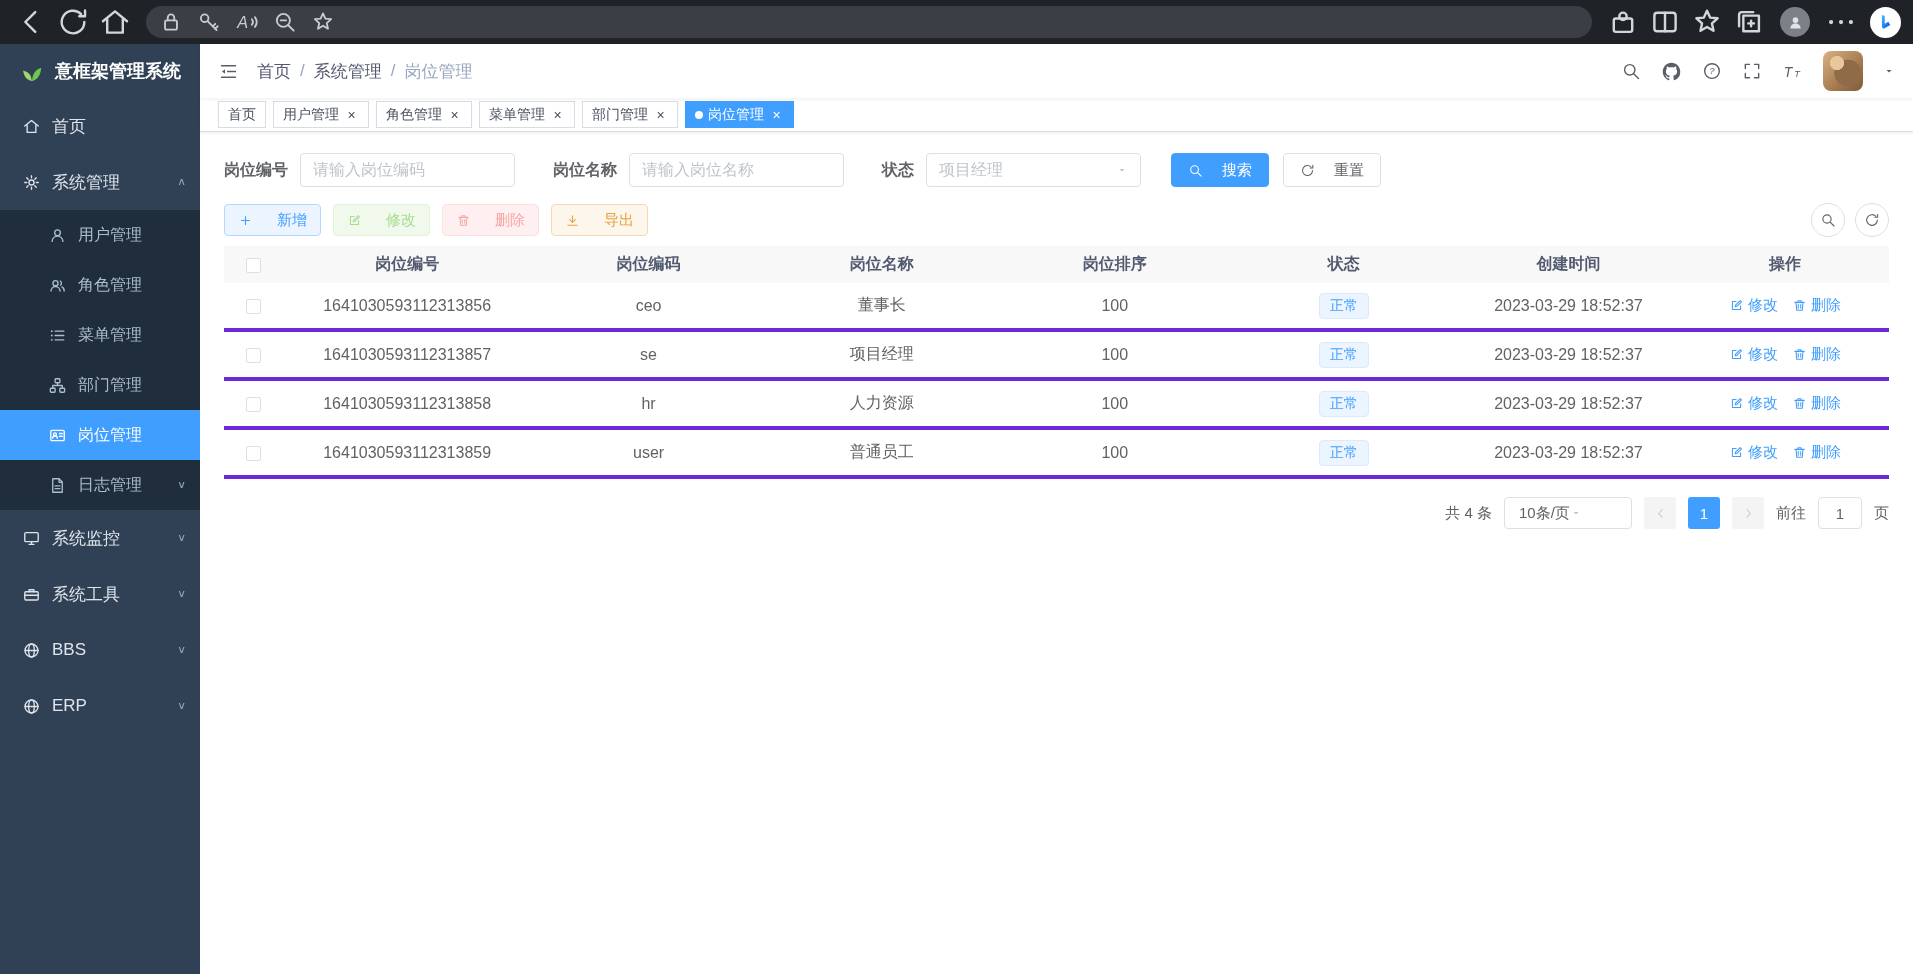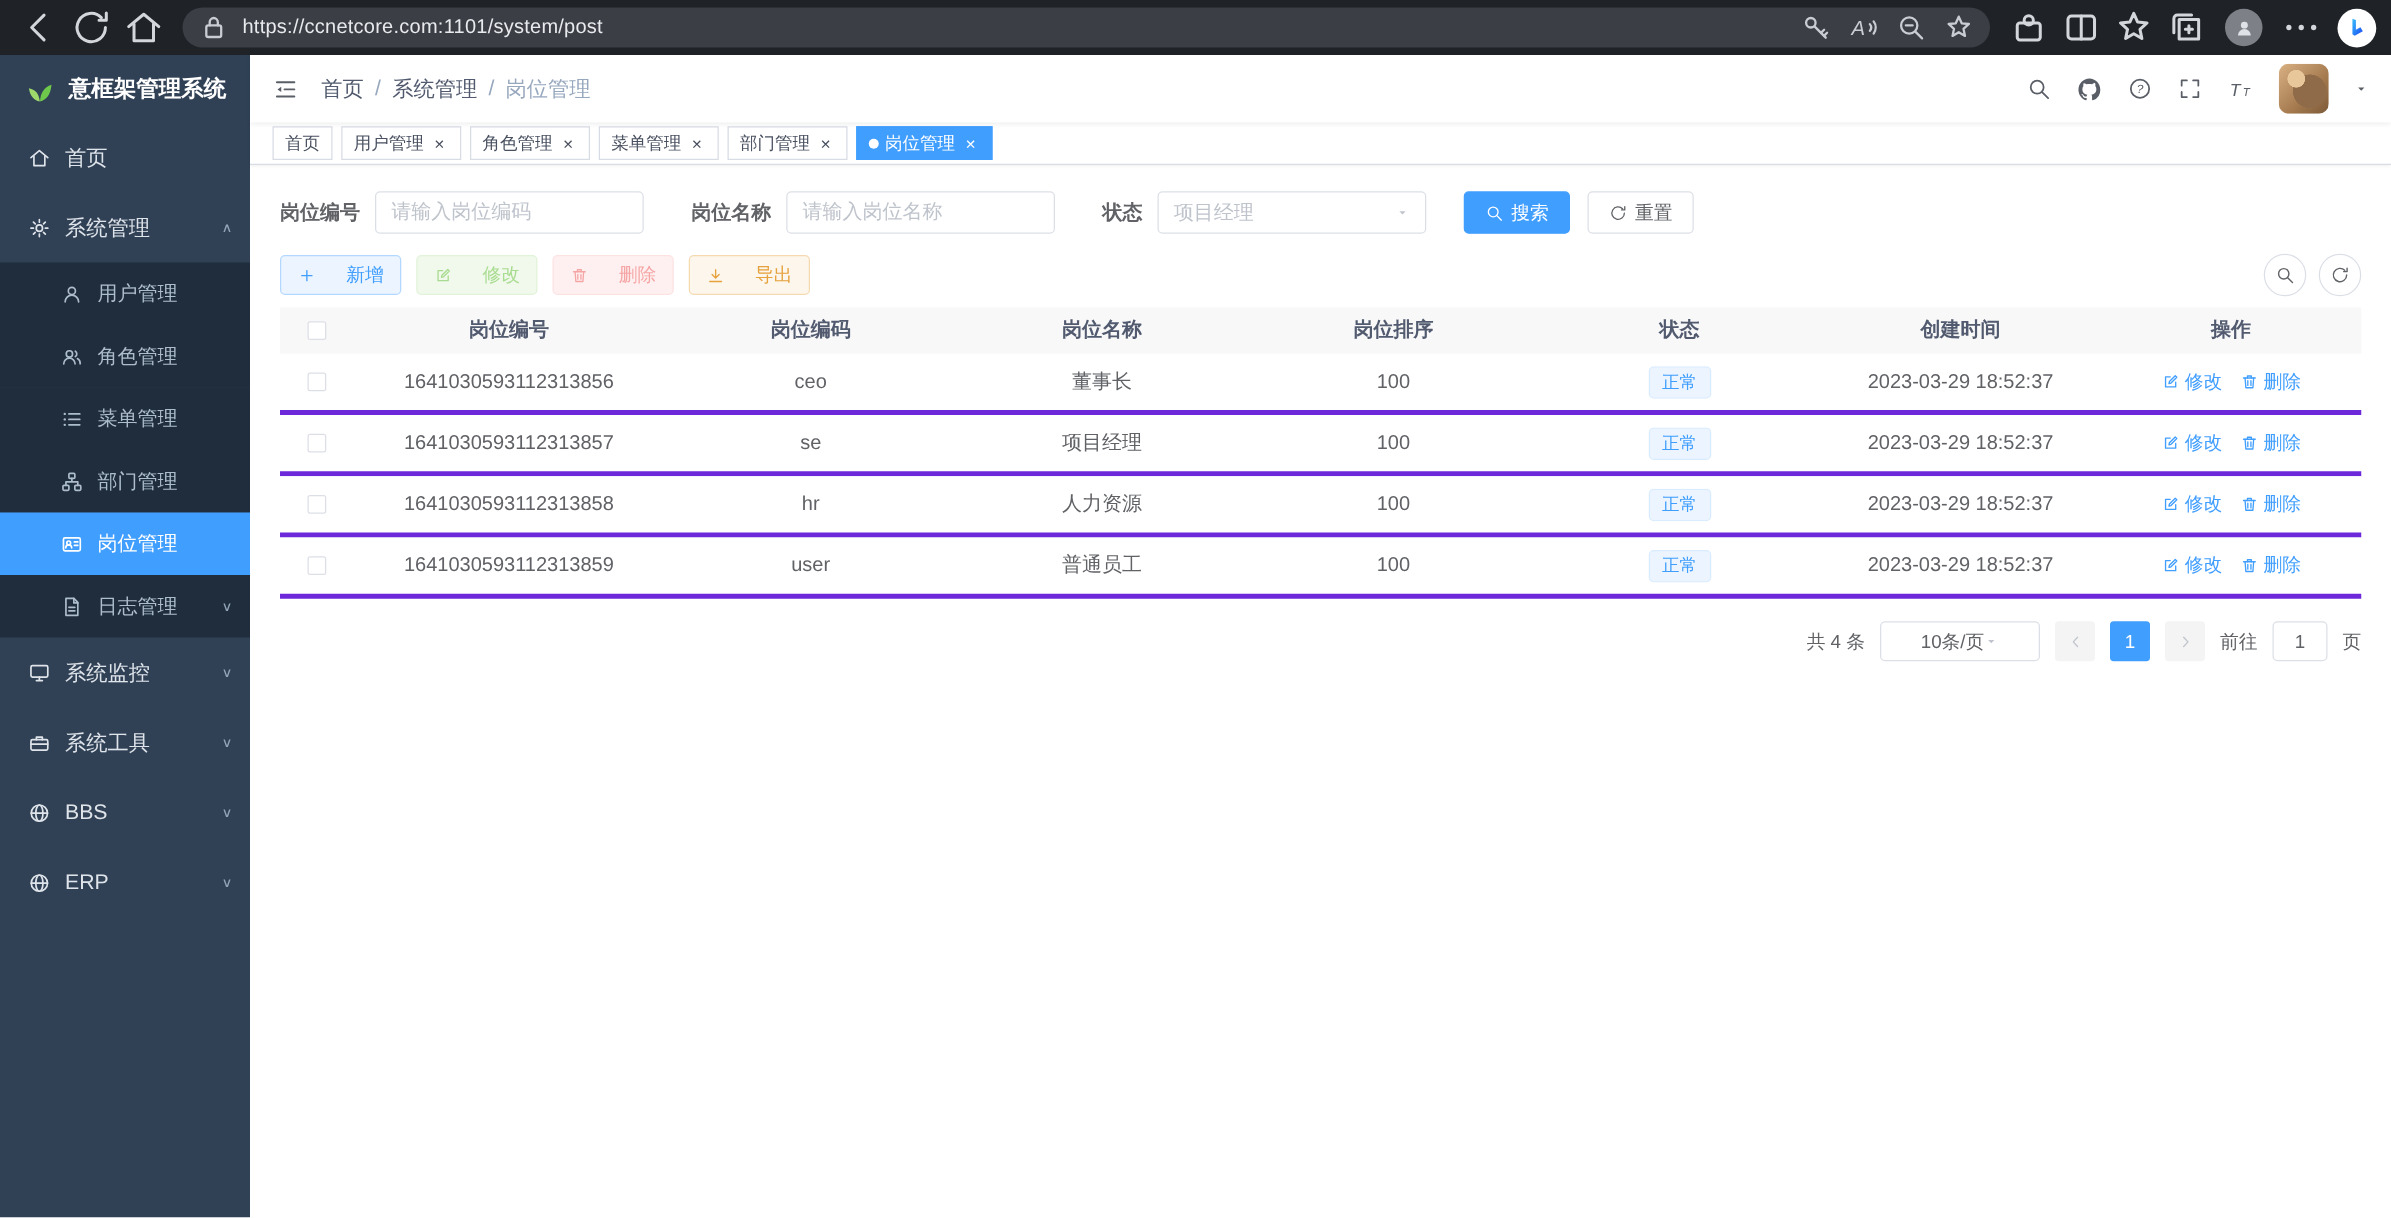--- a/index.html
+++ b/index.html
@@ -60,21 +60,21 @@
   
   .content{flex:1;padding:17px 24px;min-width:0}
   .filters{display:flex;align-items:center;margin:4px 0 16px}
   .flabel{font-size:16px;font-weight:bold;color:#606266;margin-right:12px;white-space:nowrap}
   .fg{margin-left:38px}
   .finput,.fselect{width:215px;height:34px;border:1px solid #dcdfe6;border-radius:4px;background:#fff;font-size:16px;color:#606266;padding:0 12px;outline:none;font-family:inherit}
   .finput::placeholder{color:#bfc4cc}
   .fselect{display:inline-flex;align-items:center;justify-content:space-between;cursor:pointer}
   .fselect .ph{color:#bfc4cc}
   .selcaret{color:#c0c4cc}
-  .btn{height:34px;display:inline-flex;align-items:center;gap:6px;padding:0 16px;border-radius:4px;font-size:15px;border:1px solid #dcdfe6;background:#fff;color:#606266;cursor:pointer;font-family:inherit}
+  .btn{height:34px;display:inline-flex;align-items:center;gap:19px;padding:0 16px;border-radius:4px;font-size:15px;border:1px solid #dcdfe6;background:#fff;color:#606266;cursor:pointer;font-family:inherit}
   .btn.primary{background:#409eff;border-color:#409eff;color:#fff;margin-left:30px}
   .btn.default{margin-left:14px}
 
   .toolbar{display:flex;align-items:center;gap:12px;margin-bottom:9px}
   .pbtn{height:32px;display:inline-flex;align-items:center;gap:24px;padding:0 13px;border-radius:4px;font-size:15px;cursor:pointer;border:1px solid;font-family:Liberation Serif, serif}
   .pbtn.blue{background:#ecf5ff;border-color:#b3d8ff;color:#409eff}
   .pbtn.green{background:#f0f9eb;border-color:#e1f3d8;color:#a9dc91;cursor:not-allowed}
   .pbtn.red{background:#fef0f0;border-color:#fde2e2;color:#f6a5a5;cursor:not-allowed}
   .pbtn.orange{background:#fdf6ec;border-color:#f5dab1;color:#e6a23c}
   .tright{margin-left:auto;display:flex;gap:10px}
@@ -87,21 +87,21 @@
   .trow{height:49px;border-bottom:4px solid #6d28d9;font-size:16px;color:#606266;background:#fff}
   .th,.td{text-align:center;white-space:nowrap;overflow:hidden}
   .c1{width:3.5%}.c2{width:15%}.c3{width:14%}.c4{width:14%}.c5{width:14%}.c6{width:13.5%}.c7{width:13.5%}.c8{width:12.5%}
   .checkbox{display:inline-block;width:15px;height:15px;border:1px solid #dcdfe6;border-radius:2px;background:#fff;vertical-align:middle;cursor:pointer}
   .stag{display:inline-flex;align-items:center;height:26px;padding:0 10px;background:#ecf5ff;border:1px solid #d9ecff;border-radius:4px;color:#409eff;font-size:14px}
   .ops{display:flex;align-items:center;justify-content:center;gap:14px}
   .op{display:inline-flex;align-items:center;gap:4px;color:#409eff;font-size:15px;cursor:pointer;text-decoration:none}
 
   
   .pagination{display:flex;align-items:center;justify-content:flex-end;gap:12px;margin-top:18px;font-size:15px;color:#606266}
-  .psel{width:128px;height:32px;border:1px solid #dcdfe6;border-radius:4px;display:inline-flex;align-items:center;justify-content:center;padding:0 0;cursor:pointer;color:#606266}
+  .psel{width:128px;height:32px;border:1px solid #dcdfe6;border-radius:4px;display:inline-flex;align-items:center;justify-content:flex-start;padding:0 14px;cursor:pointer;color:#606266}
   .pgbtn{min-width:32px;height:32px;border-radius:3px;background:#f4f4f5;color:#606266;display:inline-flex;align-items:center;justify-content:center;cursor:pointer;font-size:15px}
   .pgbtn.dis{color:#c0c4cc}
   .pgbtn.active{background:#409eff;color:#fff}
   .pginput{width:44px;height:32px;border:1px solid #dcdfe6;border-radius:4px;text-align:center;font-size:15px;color:#606266;outline:none;font-family:inherit}
   .pgoto{white-space:nowrap}
 </style>
 </head>
 <body>
 
 <div class="browser">
@@ -122,21 +122,20 @@
         <path d="M6.5 10v9.5h11V10"></path>
       </svg>
     </i>
   <div class="pill">
     <i class="ico s14 picon">
         <svg viewBox="0 0 24 24" fill="none" stroke="currentColor" stroke-width="1.7" stroke-linecap="round" stroke-linejoin="round">
           <rect x="6.5" y="10.5" width="11" height="8.5" rx="1.5"></rect>
           <path d="M9 10.5V8a3 3 0 0 1 6 0v2.5"></path>
         </svg>
       </i>
-    <span class="url">https://ccnetcore.com:1101/system/post</span>
     <i class="ico s16 picon">
         <svg viewBox="0 0 24 24" fill="none" stroke="currentColor" stroke-width="1.7" stroke-linecap="round" stroke-linejoin="round">
           <circle cx="8" cy="8.5" r="3.5"></circle>
           <path d="M10.7 11.2 19 19.5"></path>
           <path d="M15.5 16l2.3-2.3"></path>
           <path d="M17.7 18.2l2.3-2.3"></path>
         </svg>
       </i>
     <i class="ico s16 picon">
         <svg viewBox="0 0 24 24" fill="none" stroke="currentColor" stroke-width="1.7" stroke-linecap="round" stroke-linejoin="round">

